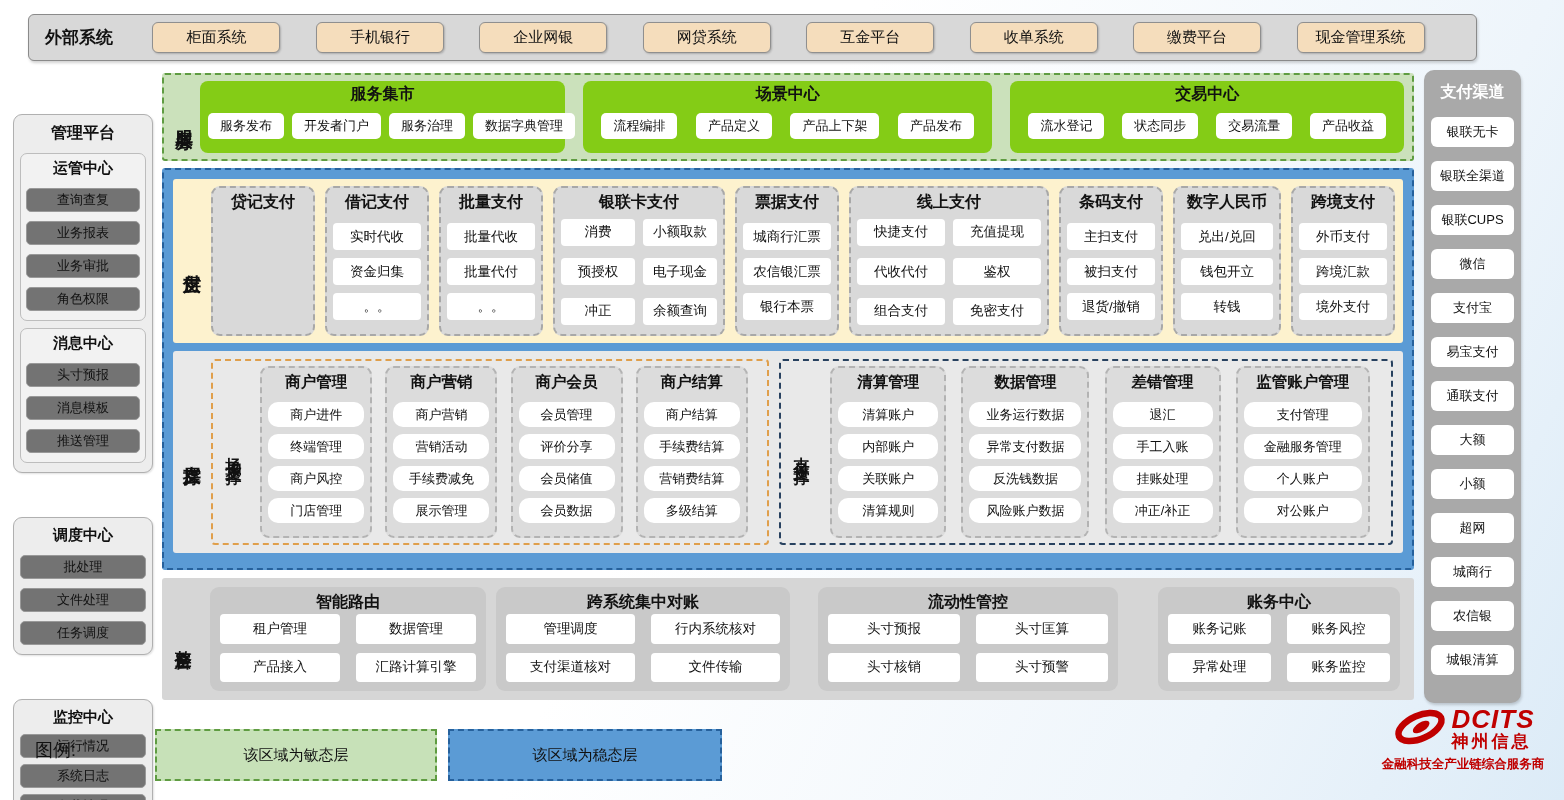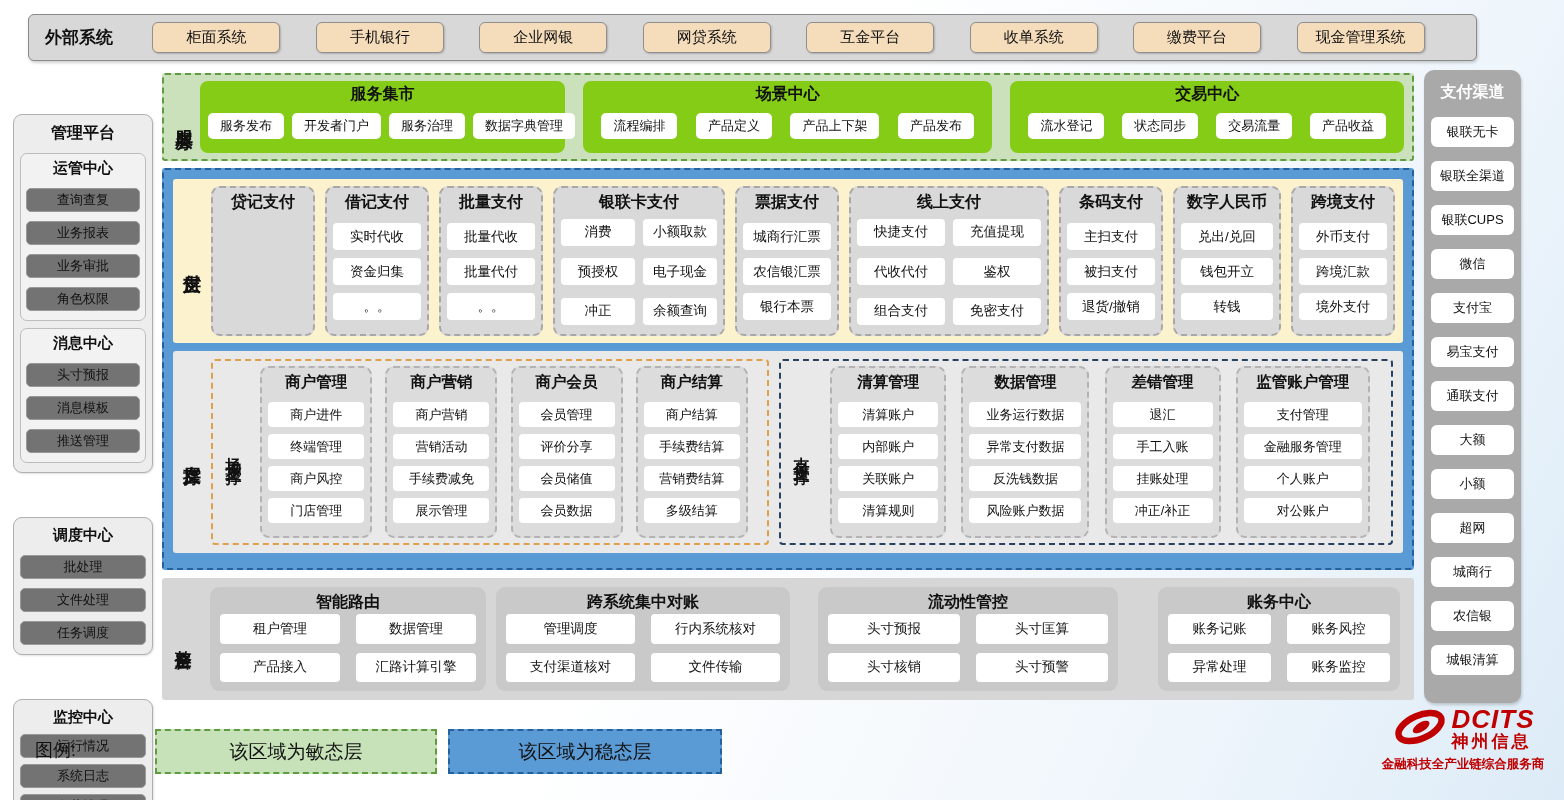--- a/index.html
+++ b/index.html
@@ -62,21 +62,21 @@
   padding:8px 8px 8px 4px;}
 #supportlayer>.vlabel{font-size:18px;width:30px;letter-spacing:1px;}
 .section{border-radius:4px;display:flex;padding:6px;align-items:center;}
 #scene{border:2px dashed #e09f4b;width:558px;margin-left:4px;height:100%;}
 #paysup{border:2px dashed #27415f;width:614px;margin-left:10px;height:100%;}
 .section>.vlabel{font-size:16px;width:28px;height:100%;letter-spacing:4px;}
 .seccols{flex:1;display:flex;justify-content:space-evenly;align-items:center;}
 .scol{background:#dcdcdc;border:2px dashed #b3b3b3;border-radius:9px;height:172px;display:flex;
   flex-direction:column;padding:2px 6px 6px;}
 .scol .ctitle{font-size:15.5px;}
-.sbtn2{background:#fff;border-radius:4px;height:25px;font-size:13px;display:flex;align-items:center;
+.sbtn2{background:#fff;border-radius:10px;height:25px;font-size:13px;display:flex;align-items:center;
   justify-content:center;padding:0 16px;white-space:nowrap;}
 .sw112{width:112px;} .sw116{width:116px;} .sw128{width:128px;} .sw134{width:134px;}
 
 
 #integ{position:absolute;left:162px;top:578px;width:1252px;height:122px;background:#d6d6d6;
   border-radius:3px;display:flex;align-items:center;padding:8px 10px 8px 6px;}
 #integ>.vlabel{font-size:17px;width:30px;height:100%;letter-spacing:2px;margin-right:12px;}
 .ibox{background:#c9c9c9;border-radius:9px;height:104px;display:flex;flex-direction:column;
   padding:3px 10px 9px;}
 .igrid{flex:1;display:grid;grid-template-columns:1fr 1fr;gap:9px 16px;}
@@ -88,22 +88,22 @@
 
 #channels{position:absolute;left:1424px;top:70px;width:97px;height:633px;background:#a9a9a9;
   border-radius:10px;display:flex;flex-direction:column;align-items:center;padding:12px 7px;
   box-shadow:1px 2px 3px rgba(0,0,0,.18);}
 #channels .ptitle{color:#fff;font-size:16px;padding:0;}
 .chbtn{width:100%;height:30px;background:#fff;border-radius:6px;font-size:13px;display:flex;
   align-items:center;justify-content:center;margin-top:14px;white-space:nowrap;}
 
 
 #legend-label{position:absolute;left:35px;top:738px;font-size:18px;}
-.lgbox{position:absolute;top:729px;height:45px;display:flex;align-items:center;
-  justify-content:center;font-size:19px;}
+.lgbox{position:absolute;top:729px;height:52px;display:flex;align-items:center;
+  justify-content:center;font-size:15px;}
 #legend-agile{left:155px;width:282px;background:#c7e1b8;border:2px dashed #5f9c41;}
 #legend-stable{left:448px;width:274px;background:#5b9bd5;border:2px dashed #26619c;}
 
 
 #brand{position:absolute;left:1368px;top:706px;width:190px;display:flex;flex-direction:column;
   align-items:center;}
 #brand .row{display:flex;align-items:center;gap:4px;}
 #brand .tcol{display:flex;flex-direction:column;align-items:flex-start;}
 #brand .name{color:#c00000;font-weight:bold;font-style:italic;font-size:26px;line-height:26px;letter-spacing:1px;}
 #brand .company{color:#c00000;font-weight:bold;font-size:17px;line-height:20px;letter-spacing:3px;}

